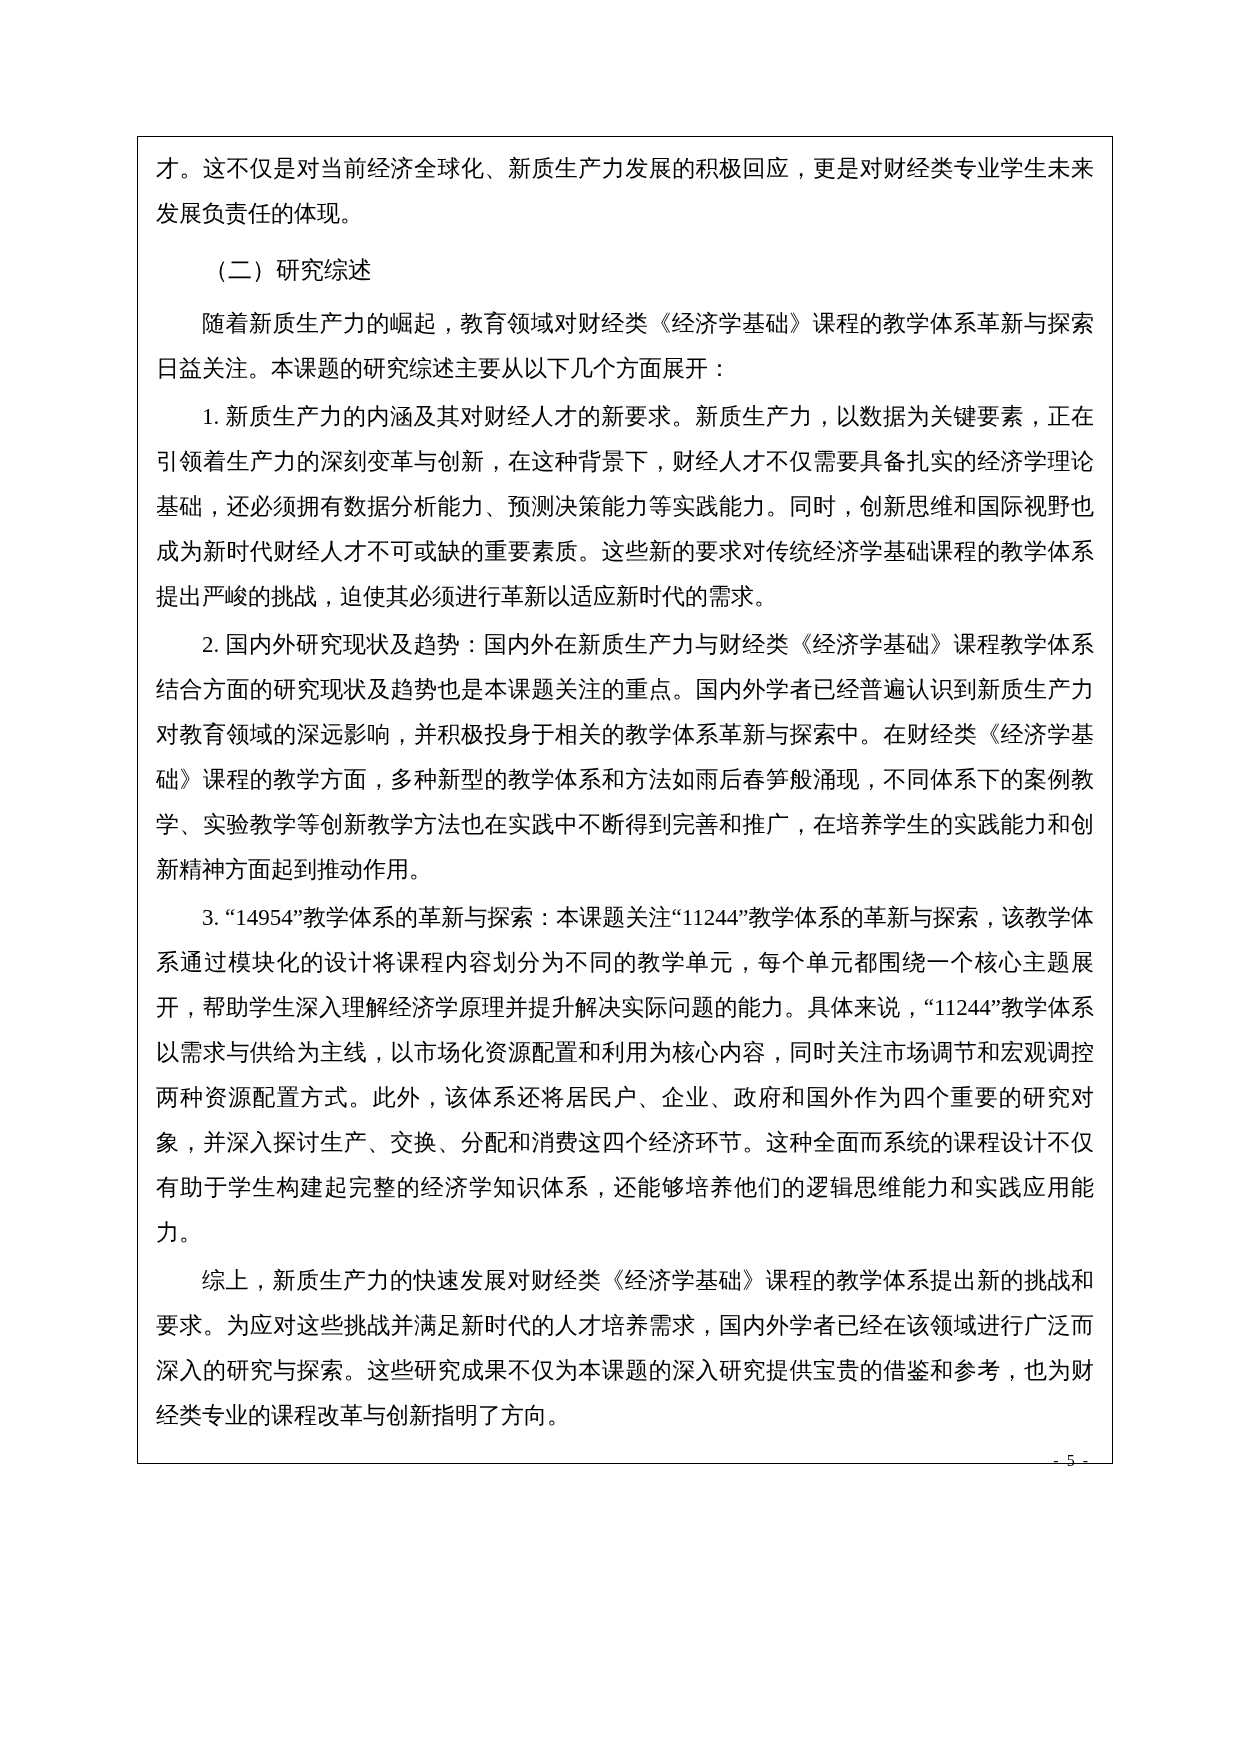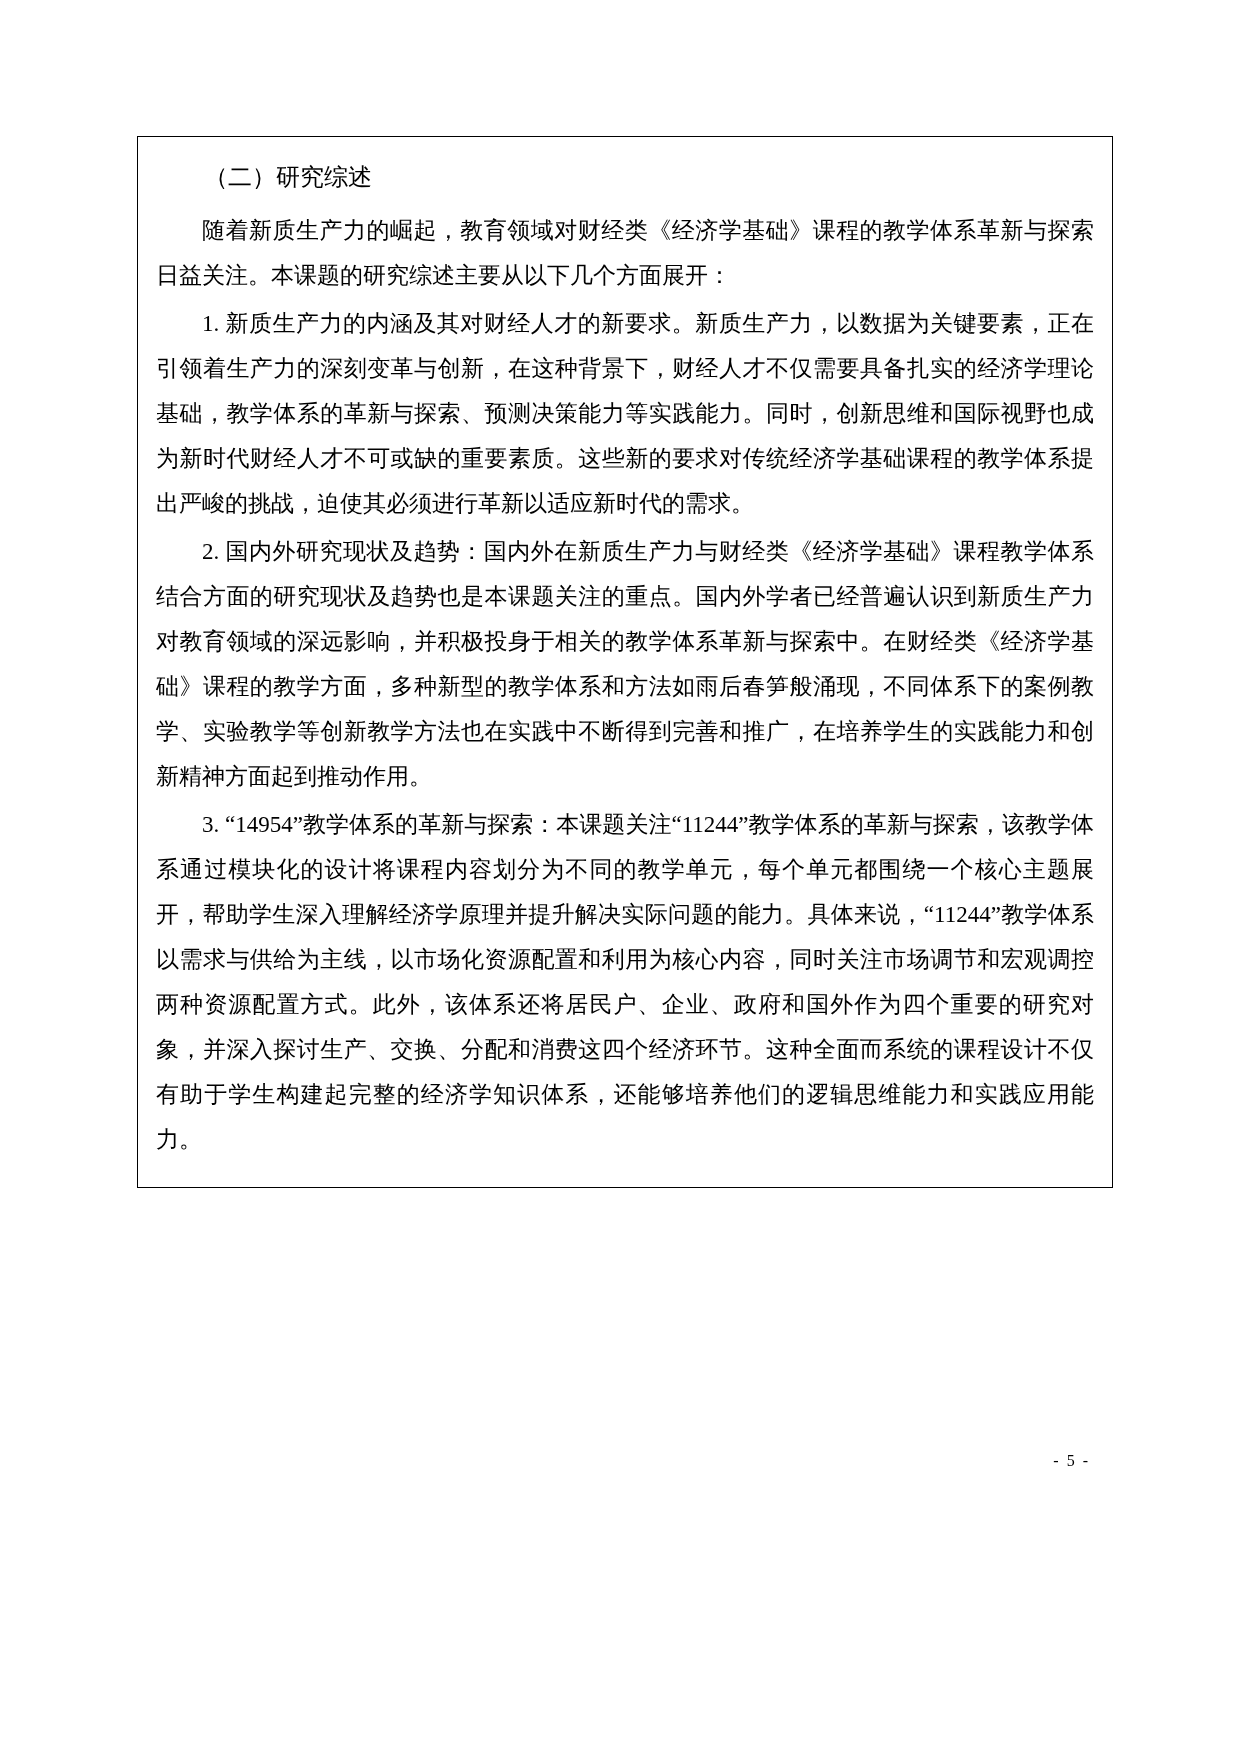--- a/index.html
+++ b/index.html
@@ -56,29 +56,31 @@
     color: #000000;
   }
 </style>
 </head>
 <body>
 
 <div class="page">
 
   <div class="form-cell">
 
+    <p class="para no-indent">才。这不仅是对当前经济全球化、新质生产力发展的积极回应，更是对财经类专业学生未来发展负责任的体现。</p>
 
     <h2 class="section-heading">（二）研究综述</h2>
 
     <p class="para">随着新质生产力的崛起，教育领域对财经类《经济学基础》课程的教学体系革新与探索日益关注。本课题的研究综述主要从以下几个方面展开：</p>
 
-    <p class="para"><span class="lead">1. 新质生产力的内涵及其对财经人才的新要求。</span><span>新质生产力，以数据为关键要素，正在引领着生产力的深刻变革与创新，在这种背景下，财经人才不仅需要具备扎实的经济学理论基础，教学体系的革新与探索、预测决策能力等实践能力。同时，创新思维和国际视野也成为新时代财经人才不可或缺的重要素质。这些新的要求对传统经济学基础课程的教学体系提出严峻的挑战，迫使其必须进行革新以适应新时代的需求。</span></p>
+    <p class="para"><span class="lead">1. 新质生产力的内涵及其对财经人才的新要求。</span><span>新质生产力，以数据为关键要素，正在引领着生产力的深刻变革与创新，在这种背景下，财经人才不仅需要具备扎实的经济学理论基础，还必须拥有数据分析能力、预测决策能力等实践能力。同时，创新思维和国际视野也成为新时代财经人才不可或缺的重要素质。这些新的要求对传统经济学基础课程的教学体系提出严峻的挑战，迫使其必须进行革新以适应新时代的需求。</span></p>
 
     <p class="para"><span class="lead">2. 国内外研究现状及趋势：</span><span>国内外在新质生产力与财经类《经济学基础》课程教学体系结合方面的研究现状及趋势也是本课题关注的重点。国内外学者已经普遍认识到新质生产力对教育领域的深远影响，并积极投身于相关的教学体系革新与探索中。在财经类《经济学基础》课程的教学方面，多种新型的教学体系和方法如雨后春笋般涌现，不同体系下的案例教学、实验教学等创新教学方法也在实践中不断得到完善和推广，在培养学生的实践能力和创新精神方面起到推动作用。</span></p>
 
     <p class="para"><span class="lead">3. “14954”教学体系的革新与探索：</span><span>本课题关注“11244”教学体系的革新与探索，该教学体系通过模块化的设计将课程内容划分为不同的教学单元，每个单元都围绕一个核心主题展开，帮助学生深入理解经济学原理并提升解决实际问题的能力。具体来说，“11244”教学体系以需求与供给为主线，以市场化资源配置和利用为核心内容，同时关注市场调节和宏观调控两种资源配置方式。此外，该体系还将居民户、企业、政府和国外作为四个重要的研究对象，并深入探讨生产、交换、分配和消费这四个经济环节。这种全面而系统的课程设计不仅有助于学生构建起完整的经济学知识体系，还能够培养他们的逻辑思维能力和实践应用能力。</span></p>
 
+    <p class="para">综上，新质生产力的快速发展对财经类《经济学基础》课程的教学体系提出新的挑战和要求。为应对这些挑战并满足新时代的人才培养需求，国内外学者已经在该领域进行广泛而深入的研究与探索。这些研究成果不仅为本课题的深入研究提供宝贵的借鉴和参考，也为财经类专业的课程改革与创新指明了方向。</p>
 
   </div>
 
   <div class="page-number">- 5 -</div>
 
 </div>
 
 </body></html>

